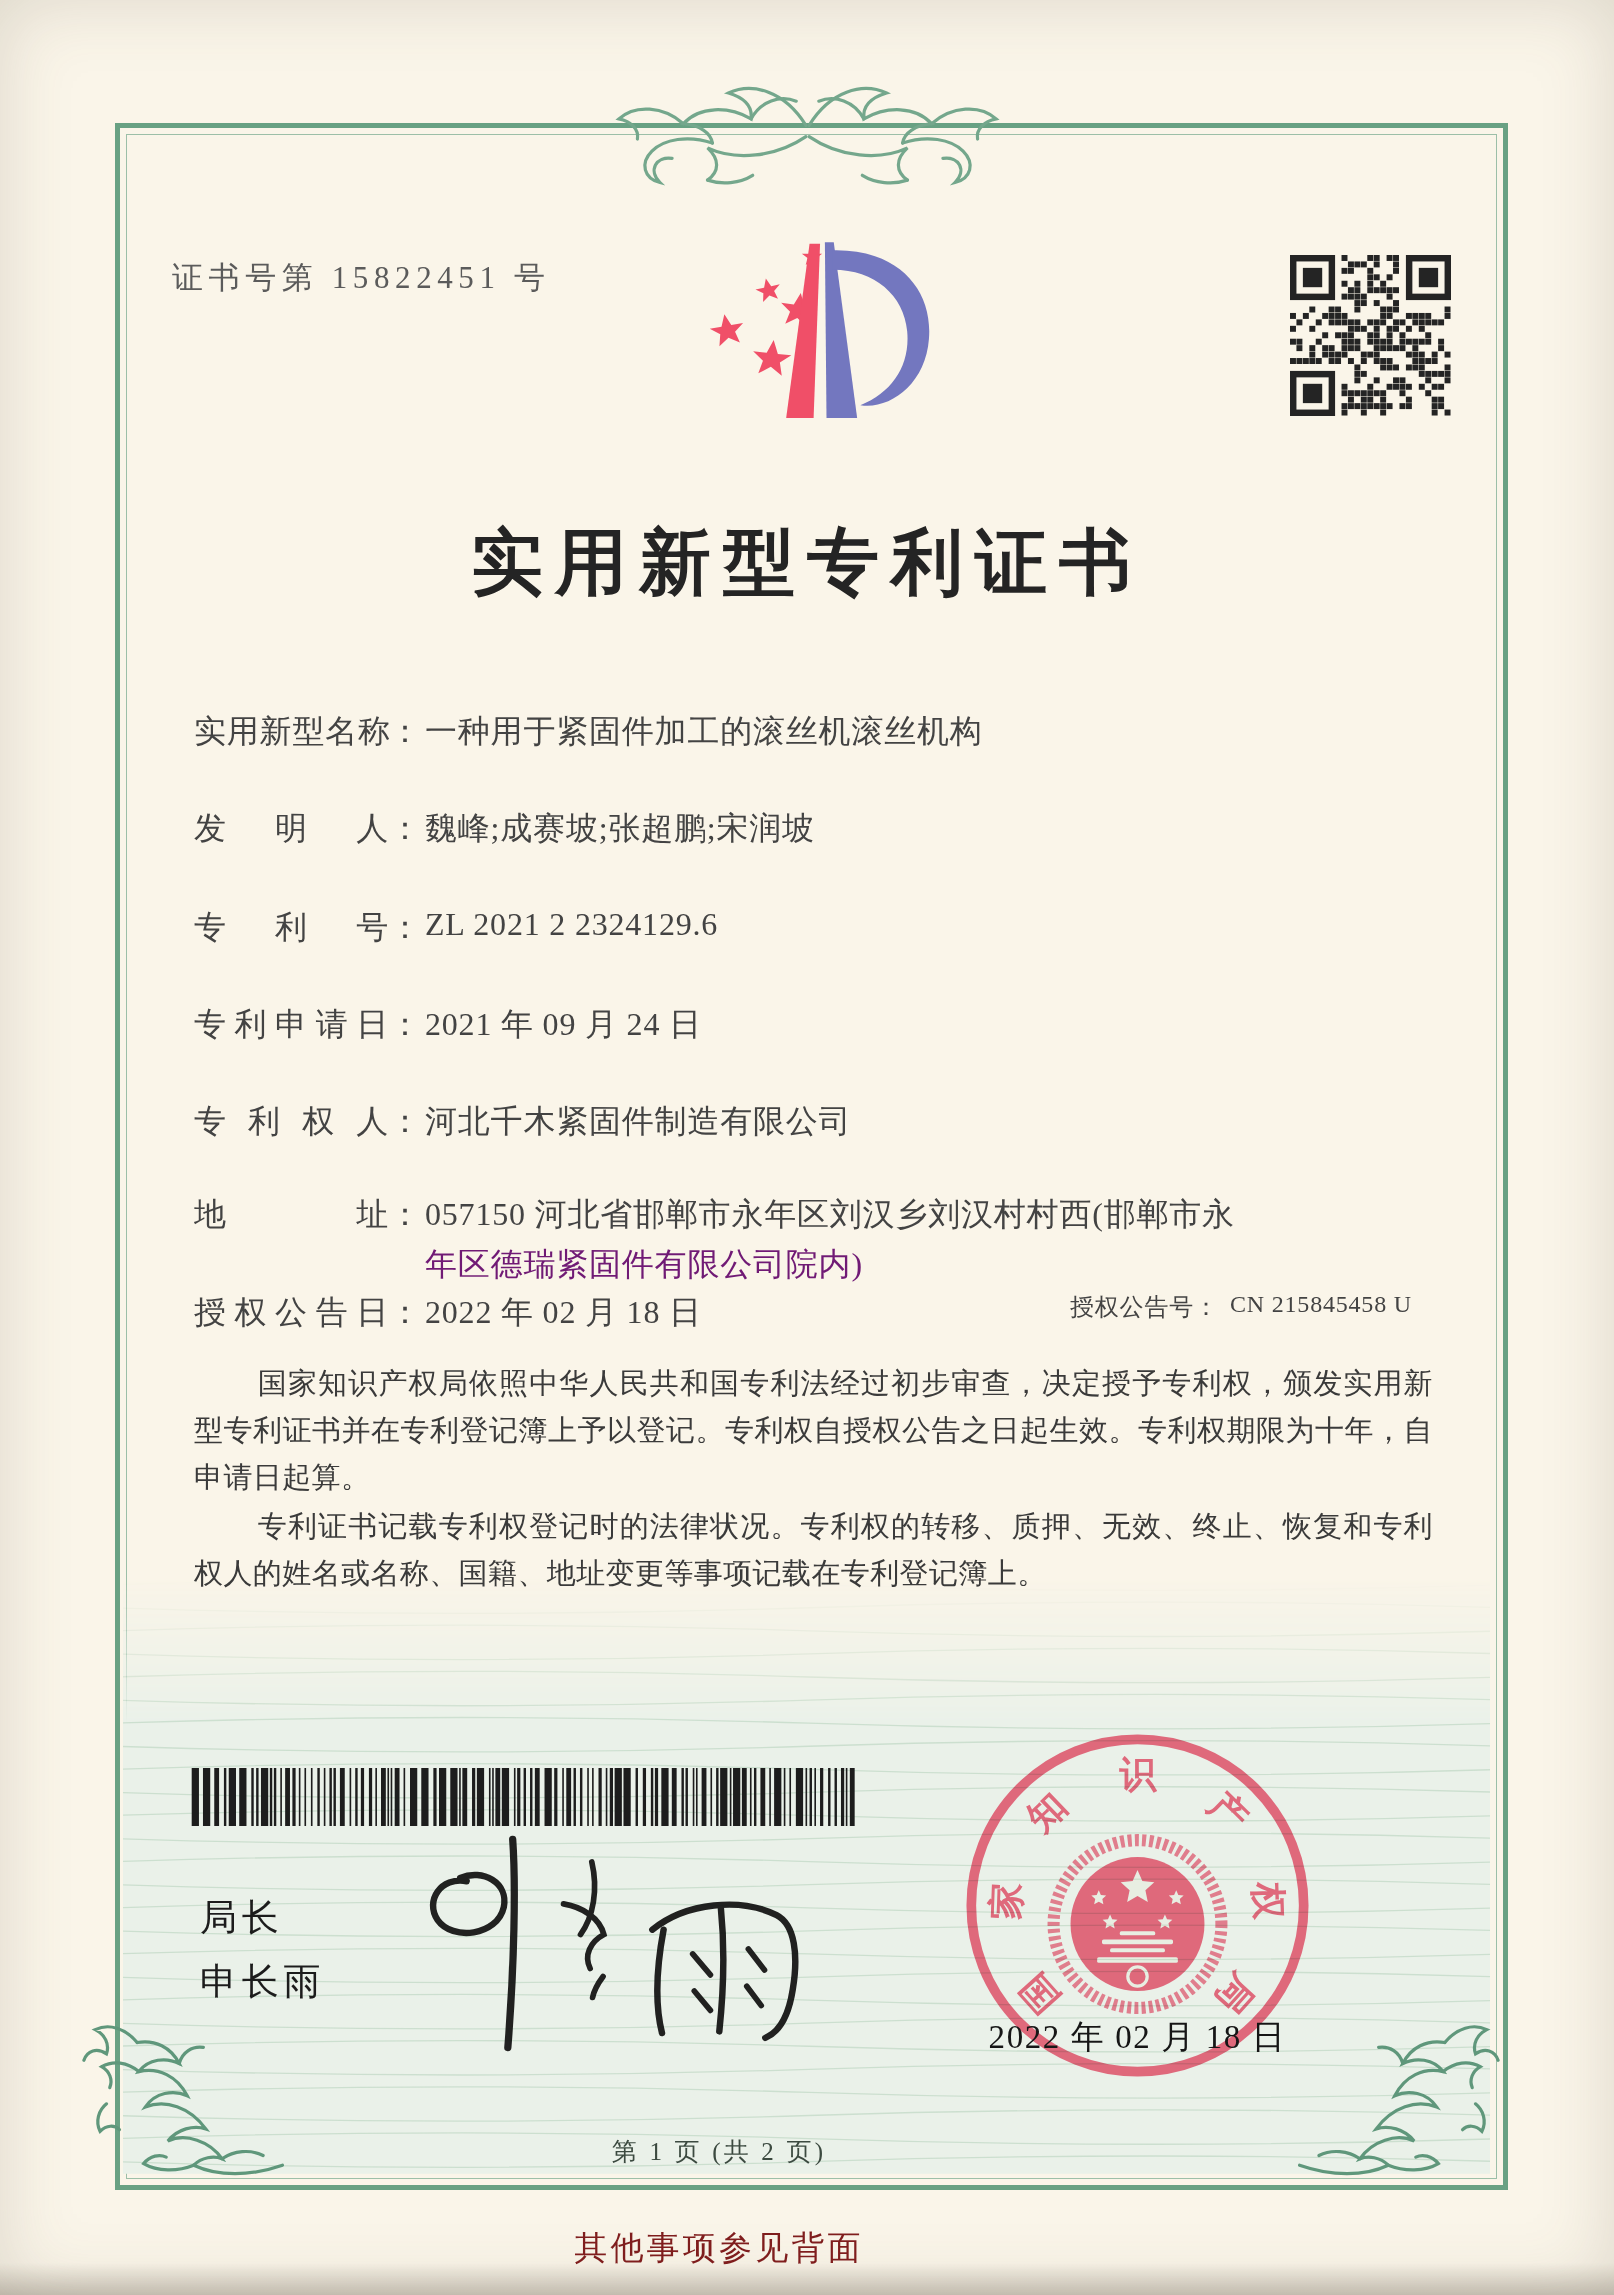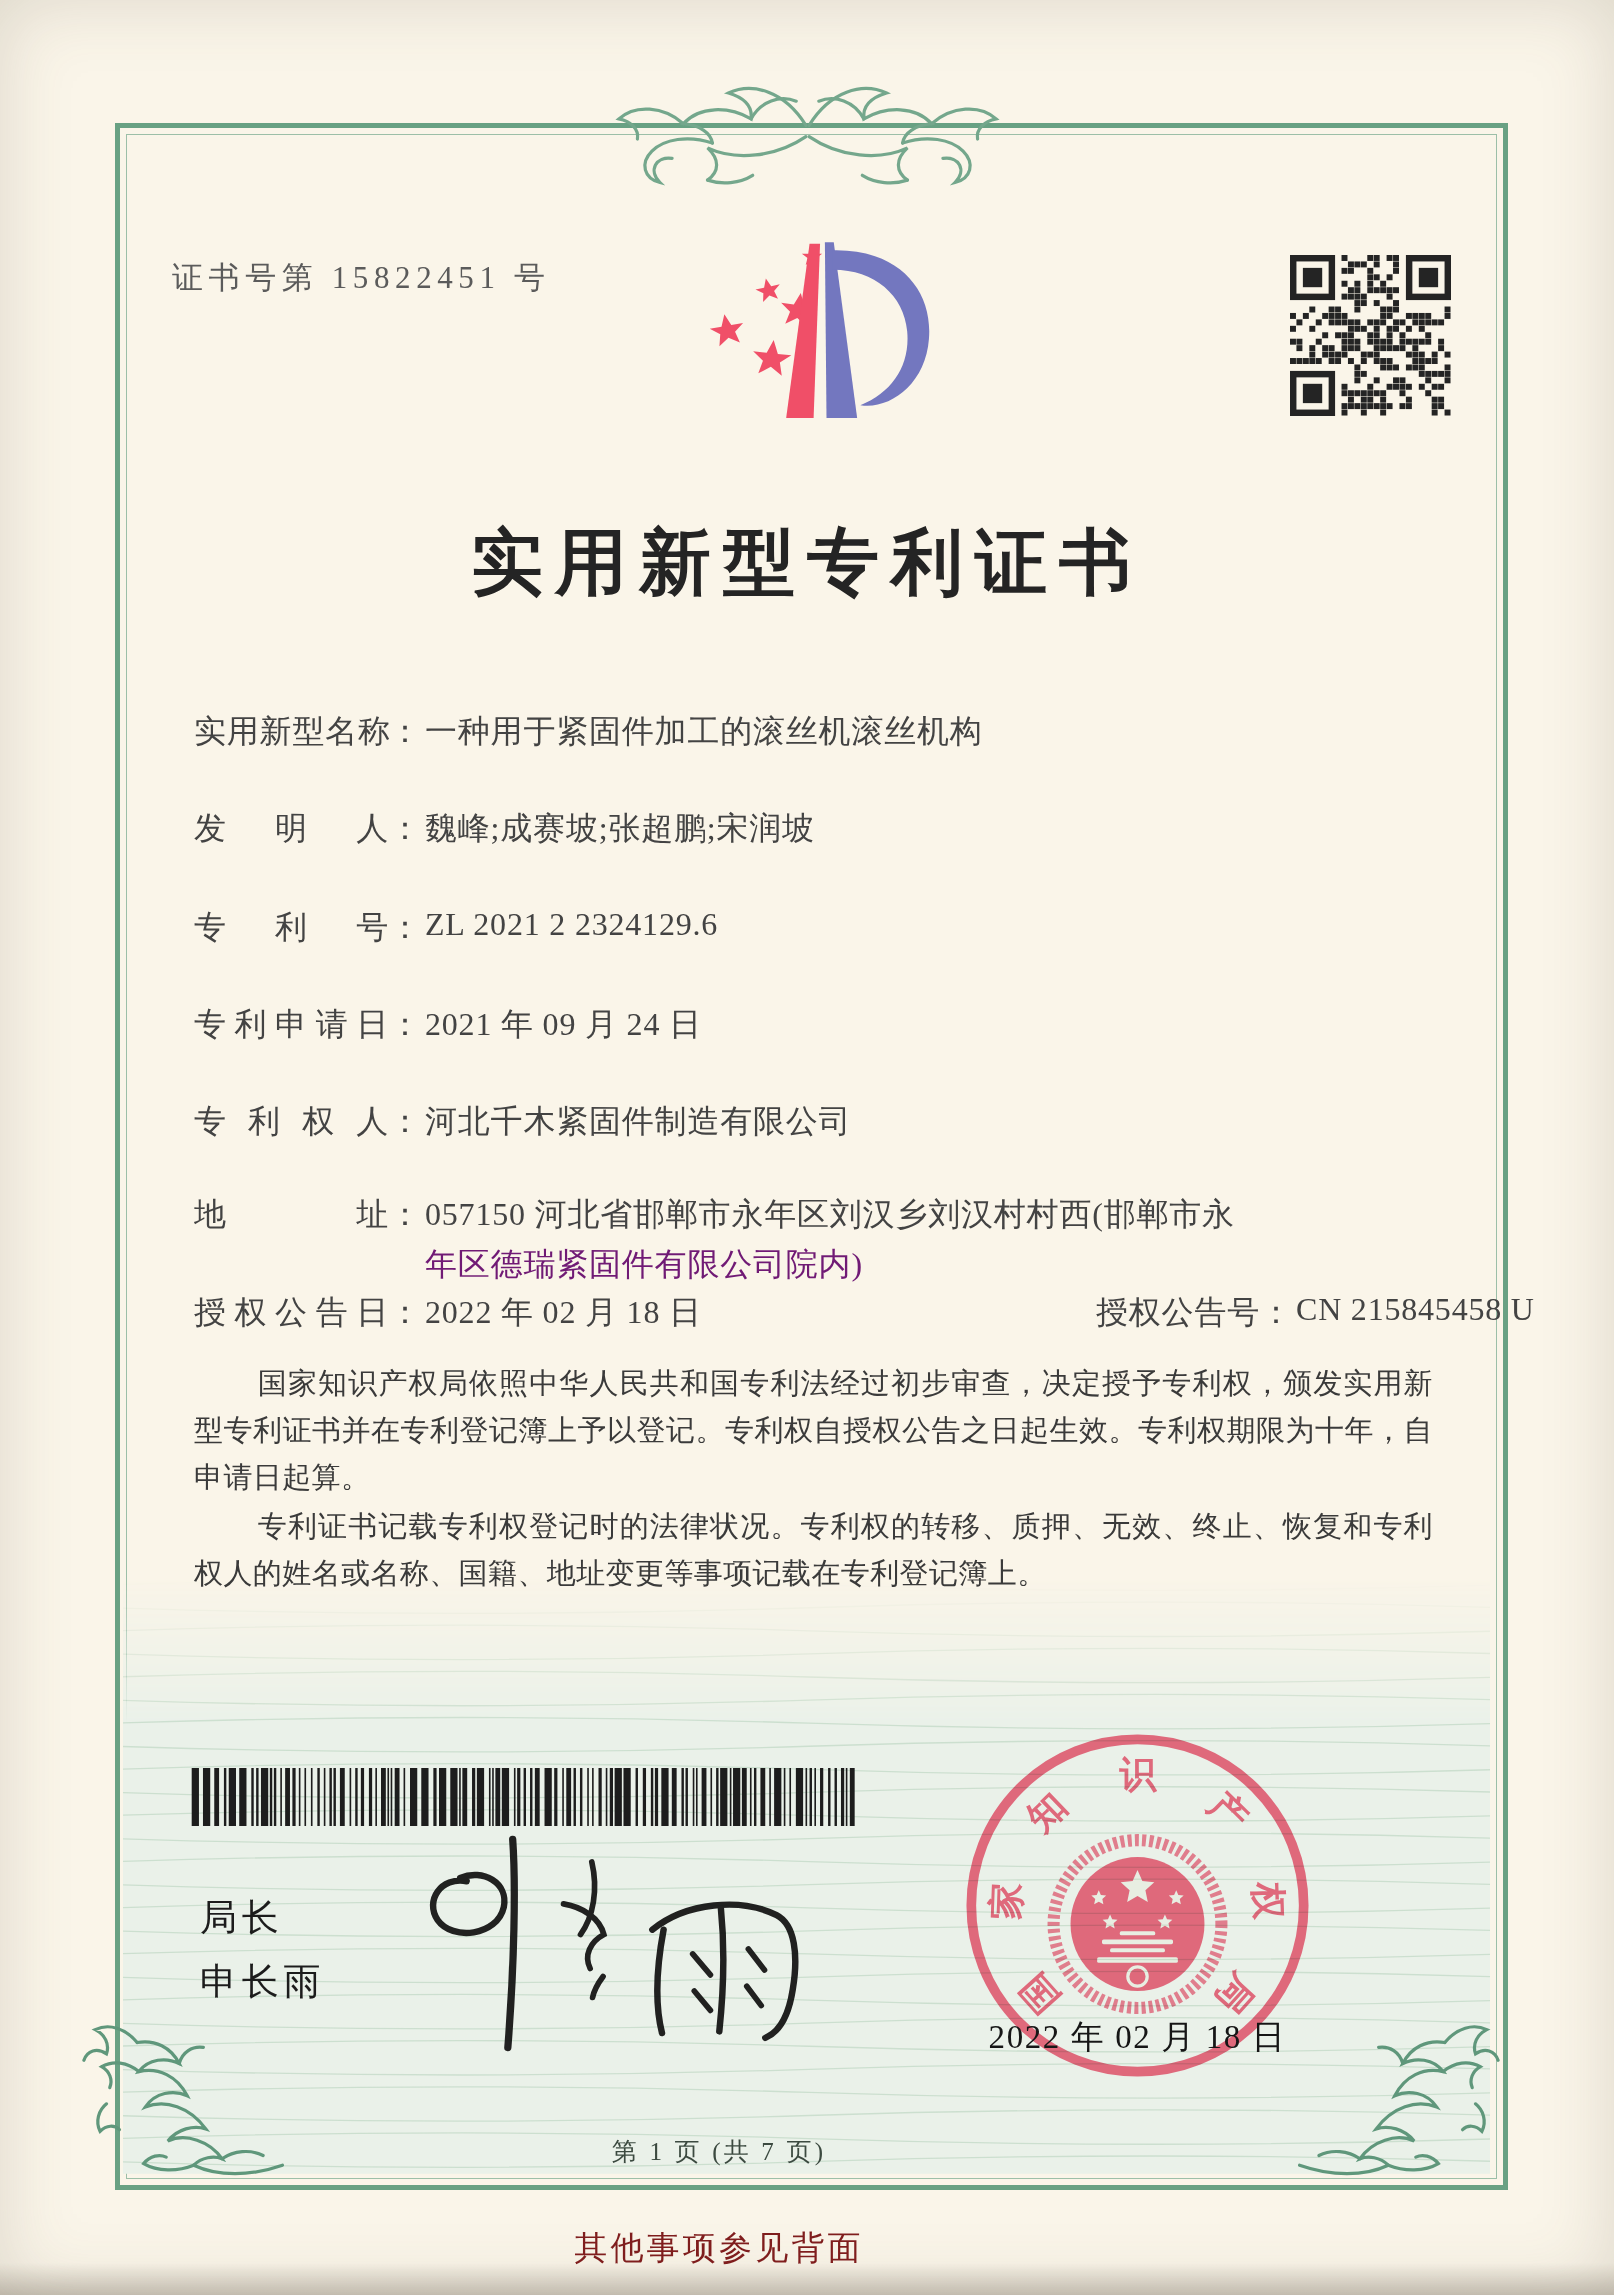--- a/index.html
+++ b/index.html
@@ -34,21 +34,21 @@
   .title{position:absolute;left:0;top:515px;width:1614px;text-align:center;
         font-size:72px;font-weight:700;letter-spacing:12px;color:#242424;z-index:2}
 
   
   .row{position:absolute;left:194px;display:flex;font-size:32px;color:#434343;
        letter-spacing:0.8px;z-index:2;white-space:nowrap}
   .lbl{display:inline-block;width:195px;text-align:justify;text-align-last:justify}
   .colon{display:inline-block;width:36px}
   .val{display:inline-block}
   .addr2{position:absolute;left:425px;font-size:32px;color:#701a75;letter-spacing:0.8px;z-index:2}
-  .grant-right{position:absolute;left:902px;top:0;display:flex;font-size:32px;white-space:nowrap}
+  .grant-right{position:absolute;left:876px;top:0;display:flex;font-size:24px;white-space:nowrap}
   .lbl2{display:inline-block}
 
   
   .para{position:absolute;left:194px;width:1239px;font-size:29px;line-height:47px;
         text-indent:2.2em;color:#3a3a3a;letter-spacing:0.4px;text-align:justify;z-index:2}
 
   
   .barcode{position:absolute;left:191px;top:1768px;width:670px;height:58px;z-index:2}
   .director-title{position:absolute;left:200px;top:1893px;font-size:37px;color:#1c1c1c;
         font-family:Liberation Mono, monospace;font-weight:500;letter-spacing:4.8px;z-index:2}
@@ -593,18 +593,18 @@
         <div class="seal-char" style="left: 47px; top: 173px; transform: translate(-50%, -50%) rotate(-88deg);">家</div>
         <div class="seal-char" style="left: 87px; top: 84px; transform: translate(-50%, -50%) rotate(-44deg);">知</div>
         <div class="seal-char" style="left: 178px; top: 47px; transform: translate(-50%, -50%) rotate(0deg);">识</div>
         <div class="seal-char" style="left: 268px; top: 84px; transform: translate(-50%, -50%) rotate(44deg);">产</div>
         <div class="seal-char" style="left: 308px; top: 173px; transform: translate(-50%, -50%) rotate(88deg);">权</div>
         <div class="seal-char" style="left: 275px; top: 265px; transform: translate(-50%, -50%) rotate(132deg);">局</div>
       </div>
   </div>
   <div class="seal-date">2022 年 02 月 18 日</div>
 
-  <div class="page-info">第 1 页 (共 7 页)</div>
+  <div class="page-info">第 1 页 (共 2 页)</div>
   <div class="back-note">其他事项参见背面</div>
 
   <div class="bottom-shade"></div>
 </div>
 
 
 </body></html>

